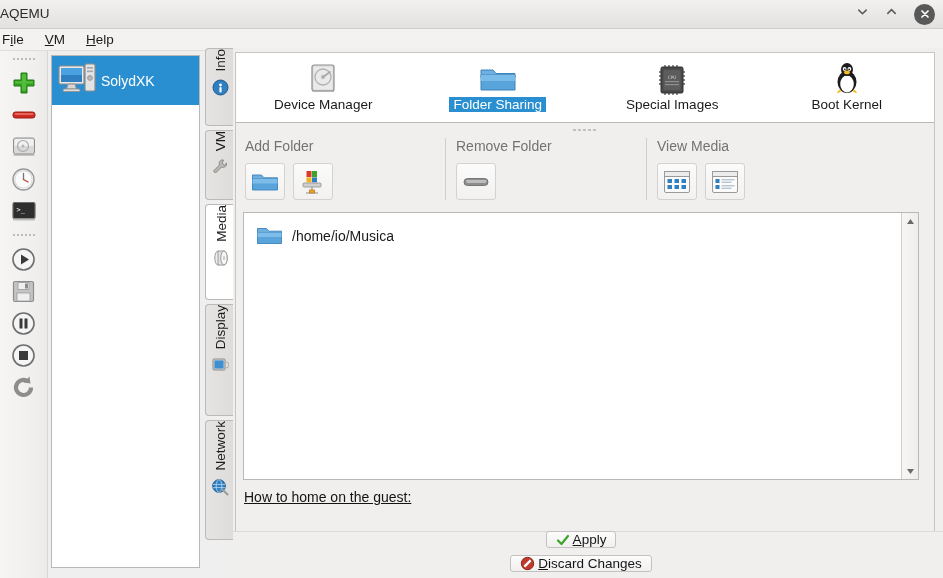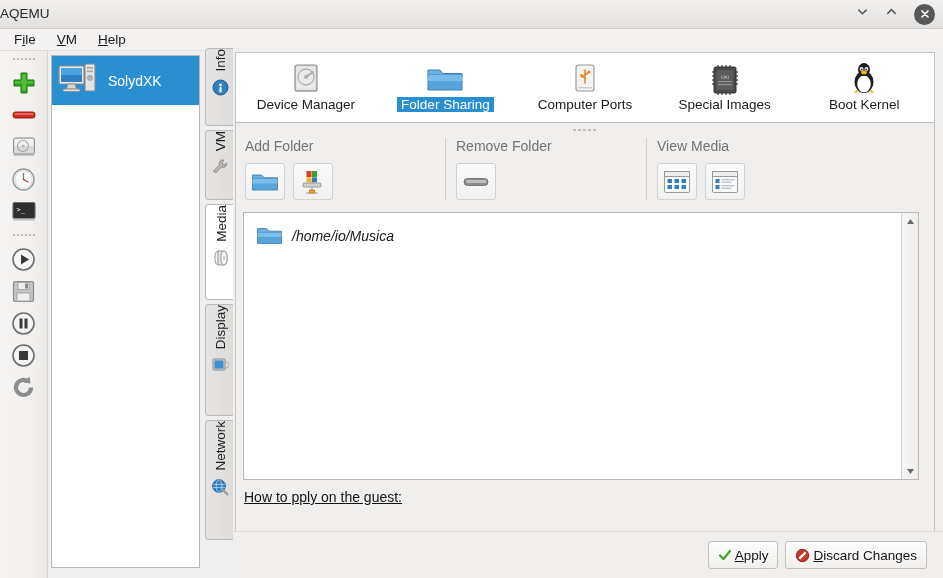--- a/index.html
+++ b/index.html
@@ -37,21 +37,21 @@
     background: #585858;
     display: flex; align-items: center; justify-content: center;
   }
 
   
   .menubar {
     position: absolute; left: 0; top: 29px; width: 943px; height: 22px;
     background: #f3f2f1;
     border-bottom: 1px solid #dedddc;
     box-sizing: border-box;
-    display: flex; align-items: center; padding-left: 12px;
+    display: flex; align-items: center; 
   }
   .menu-item {
     padding: 2px 10px 2px 2px; margin-right: 9px;
     font-size: 13.5px; color: #1b1b1b;
   }
   .mn { text-decoration: underline; }
 
   
   .lefttoolbar {
     position: absolute; left: 0; top: 51px; width: 48px; height: 527px;
@@ -72,21 +72,21 @@
   }
 
   
   .vmlist {
     position: absolute; left: 51px; top: 55px; width: 149px; height: 513px;
     background: #ffffff;
     border: 1px solid #b9b8b6;
     box-sizing: border-box;
   }
   .vm-item {
-    height: 49px; display: flex; align-items: center; gap: 7px;
+    height: 49px; display: flex; align-items: center; 
     padding-left: 5px;
     background: #2a8fd0;
     color: #ffffff;
     font-size: 14px;
   }
 
   
   .tabstrip {
     position: absolute; left: 205px; top: 48px; width: 30px; height: 520px;
   }
@@ -158,40 +158,39 @@
     border-radius: 3px;
     display: flex; align-items: center; justify-content: center;
   }
   .vdiv { width: 1px; height: 62px; background: #cfcecd; margin: 2px 0 0 0; }
 
   
   .listbox {
     position: absolute; left: 10px; top: 164px; width: 676px; height: 268px;
     background: #ffffff; border: 1px solid #b9b8b6; box-sizing: border-box;
     display: flex;
-    font-style: italic;
   }
   .list-inner { flex: 1; padding: 8px 0 0 6px; }
   .folder-row { display: flex; align-items: center; gap: 9px; height: 30px; padding-left: 6px; font-size: 14px; }
   .vscroll {
     width: 16px; border-left: 1px solid #cfcecd;
     background: linear-gradient(to right, #f7f6f5, #eeedec);
     display: flex; flex-direction: column; justify-content: space-between; align-items: center;
   }
   .sarrow { width: 16px; height: 16px; display: flex; align-items: center; justify-content: center; }
 
   .howto {
     position: absolute; left: 11px; top: 441px;
     font-size: 14px; color: #141414; text-decoration: underline;
   }
 
   .btnrow {
     position: absolute; left: 2px; top: 490px; width: 700px; height: 34px;
     display: flex; justify-content: flex-end; align-items: center; gap: 7px;
-    padding-right: 8px; box-sizing: border-box;
+    padding-right: 8px; box-sizing: border-box; flex-direction: column;
   }
   .pbtn {
     height: 26px; padding: 0 9px;
     background: linear-gradient(to bottom, #fcfcfc, #f1f0ef);
     border: 1px solid #c3c2c0; border-radius: 3px;
     display: flex; align-items: center; gap: 3px;
     font-size: 13.5px; color: #151515;
   }
   .bottom-sep {
     position: absolute; left: 0; top: 483px; width: 710px; height: 1px; background: #dcdbda;
@@ -423,36 +422,20 @@
         <span class="ticon">
           <svg width="40" height="32" viewBox="0 0 40 32">
             <path d="M3 7 h12 l3 3.5 h19 v4 h-34 z" fill="#6fb0e0" stroke="#3c82bb" stroke-width="1"></path>
             <path d="M3 12 h34 v15 h-34 z" fill="#5aa4dc" stroke="#3c82bb" stroke-width="1"></path>
             <path d="M3 12 h34 v6 h-34 z" fill="#79bbe9"></path>
           </svg>
         </span>
         <span class="tlabel">Folder Sharing</span>
       </div>
 
-      <div class="tbitem">
-        <span class="ticon">
-          <svg width="30" height="32" viewBox="0 0 30 32">
-            <rect x="6" y="2" width="18" height="26" rx="2.5" fill="#f4f4f4" stroke="#9a9a9a" stroke-width="1.2"></rect>
-            <g fill="none" stroke="#e08a2e" stroke-width="1.6" stroke-linecap="round">
-              <path d="M15 7 v13"></path>
-              <path d="M15 12 l4 -3"></path>
-              <path d="M15 15 l-4 -3"></path>
-            </g>
-            <circle cx="19" cy="9" r="1.6" fill="#e08a2e"></circle>
-            <rect x="10.5" y="11.5" width="3" height="3" fill="#e08a2e"></rect>
-            <rect x="8" y="24" width="14" height="1.6" rx="0.8" fill="#cfcfcf"></rect>
-          </svg>
-        </span>
-        <span class="tlabel">Computer Ports</span>
-      </div>
 
       <div class="tbitem">
         <span class="ticon">
           <svg width="32" height="32" viewBox="0 0 32 32">
             <g stroke="#5e5e5e" stroke-width="1.4">
               <path d="M9 4 v-2 M13 4 v-2 M17 4 v-2 M21 4 v-2"></path>
               <path d="M9 30 v2 M13 30 v2 M17 30 v2 M21 30 v2"></path>
               <path d="M5 9 h-2 M5 13 h-2 M5 17 h-2 M5 21 h-2"></path>
               <path d="M27 9 h2 M27 13 h2 M27 17 h2 M27 21 h2"></path>
             </g>
@@ -589,21 +572,21 @@
             </svg>
         </div>
         <div class="sarrow">
           <svg width="9" height="7" viewBox="0 0 9 7">
               <path d="M4.5 6 L1 1 L8 1 z" fill="#6a6a6a"></path>
             </svg>
         </div>
       </div>
     </div>
 
-    <div class="howto">How to pply on the guest:</div>
+    <div class="howto">How to home on the guest:</div>
 
     <div class="content-frame"></div>
     <div class="bottom-sep"></div>
 
     <div class="btnrow">
       <div class="pbtn">
         <span>
           <svg width="14" height="14" viewBox="0 0 14 14">
               <path d="M2 7.5 L5.5 11 L12 3" fill="none" stroke="#3fa32a" stroke-width="2.2" stroke-linecap="round" stroke-linejoin="round"></path>
             </svg>

